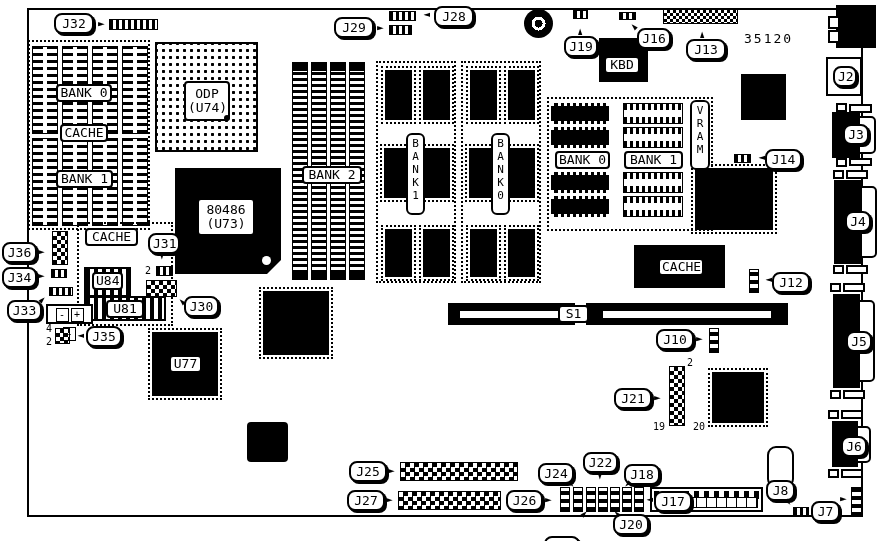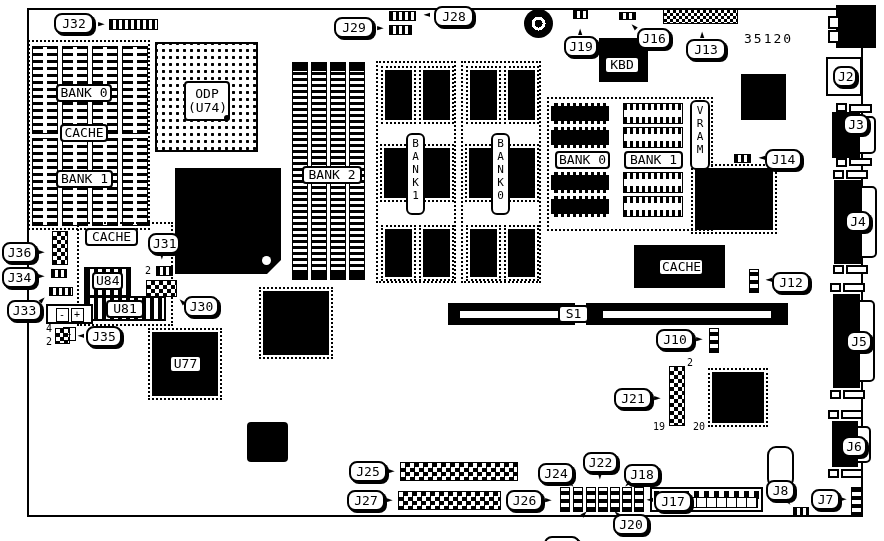--- a/index.html
+++ b/index.html
@@ -98,21 +98,21 @@
   <div class="abs tab" style="left:828px;top:16px;width:12px;height:13px"></div>
   <div class="abs tab" style="left:828px;top:30px;width:12px;height:13px"></div>
 
   <div class="abs tab" style="left:826px;top:57px;width:36px;height:39px;border-radius:0"></div>
   <div class="abs lbl" style="left:833px;top:66px;width:24px">J2</div>
 
   <div class="abs tab" style="left:836px;top:103px;width:11px;height:9px"></div>
   <div class="abs tab" style="left:849px;top:104px;width:23px;height:9px"></div>
   <div class="abs flange" style="left:858px;top:116px;width:18px;height:38px"></div>
   <div class="abs blk" style="left:832px;top:112px;width:28px;height:46px"></div>
-  <div class="abs lbl" style="left:843px;top:114px;width:26px">J3</div>
+  <div class="abs lbl" style="left:843px;top:124px;width:26px">J3</div>
   <div class="abs tab" style="left:836px;top:158px;width:11px;height:9px"></div>
   <div class="abs tab" style="left:849px;top:158px;width:23px;height:8px"></div>
 
   <div class="abs tab" style="left:833px;top:170px;width:11px;height:9px"></div>
   <div class="abs tab" style="left:846px;top:170px;width:22px;height:9px"></div>
   <div class="abs flange" style="left:860px;top:186px;width:17px;height:72px"></div>
   <div class="abs blk" style="left:834px;top:180px;width:28px;height:84px"></div>
   <div class="abs lbl" style="left:845px;top:211px;width:26px">J4</div>
   <div class="abs tab" style="left:833px;top:265px;width:11px;height:9px"></div>
   <div class="abs tab" style="left:846px;top:265px;width:22px;height:9px"></div>
@@ -126,21 +126,21 @@
   <div class="abs tab" style="left:843px;top:390px;width:22px;height:9px"></div>
 
   <div class="abs tab" style="left:828px;top:410px;width:11px;height:9px"></div>
   <div class="abs tab" style="left:841px;top:410px;width:22px;height:9px"></div>
   <div class="abs flange" style="left:855px;top:426px;width:16px;height:37px"></div>
   <div class="abs blk" style="left:832px;top:421px;width:26px;height:46px"></div>
   <div class="abs lbl" style="left:841px;top:436px;width:26px">J6</div>
   <div class="abs tab" style="left:828px;top:469px;width:11px;height:9px"></div>
   <div class="abs tab" style="left:841px;top:469px;width:22px;height:9px"></div>
 
-  <div class="abs lbl" style="left:811px;top:489px;width:29px">J7</div>
+  <div class="abs lbl" style="left:811px;top:501px;width:29px">J7</div>
   <div class="abs arr" style="left:840px;top:493px"></div>
   <div class="abs pv" style="left:851px;top:487px;width:11px;height:30px"></div>
 
   <div class="abs dbox" style="left:28px;top:40px;width:122px;height:190px"></div>
   <div class="abs dip" style="left:32px;top:46px;width:26px;height:88px"></div>
   <div class="abs dip" style="left:62px;top:46px;width:26px;height:88px"></div>
   <div class="abs dip" style="left:92px;top:46px;width:26px;height:88px"></div>
   <div class="abs dip" style="left:122px;top:46px;width:26px;height:88px"></div>
   <div class="abs dip" style="left:32px;top:138px;width:26px;height:88px"></div>
   <div class="abs dip" style="left:62px;top:138px;width:26px;height:88px"></div>
@@ -149,20 +149,22 @@
   <div class="abs clbl" style="left:56px;top:84px;width:56px">BANK 0</div>
   <div class="abs clbl" style="left:60px;top:124px;width:48px">CACHE</div>
   <div class="abs clbl" style="left:56px;top:170px;width:57px">BANK 1</div>
 
   <div class="abs pga" style="left:155px;top:42px;width:103px;height:110px"></div>
   <div class="abs clbl pre" style="left:184px;top:81px;width:46px;height:40px;padding-top:4px">ODP
 (U74)</div>
   <div class="abs blk" style="left:224px;top:115px;width:6px;height:6px;border-radius:50%;z-index:5"></div>
 
   <div class="abs cpu" style="left:175px;top:168px;width:106px;height:106px"></div>
+  <div class="abs clbl pre" style="left:197px;top:198px;width:58px;height:38px;padding-top:3px">80486
+(U73)</div>
   <div class="abs dot" style="left:262px;top:256px;width:9px;height:9px"></div>
 
   <div class="abs dbox" style="left:77px;top:222px;width:96px;height:104px"></div>
   <div class="abs clbl" style="left:85px;top:228px;width:53px">CACHE</div>
 
   <div class="abs lbl" style="left:2px;top:242px;width:35px">J36</div>
   <div class="abs arr" style="left:38px;top:246px"></div>
   <div class="abs grid" style="left:52px;top:231px;width:16px;height:34px"></div>
 
   <div class="abs lbl" style="left:2px;top:267px;width:35px">J34</div>

